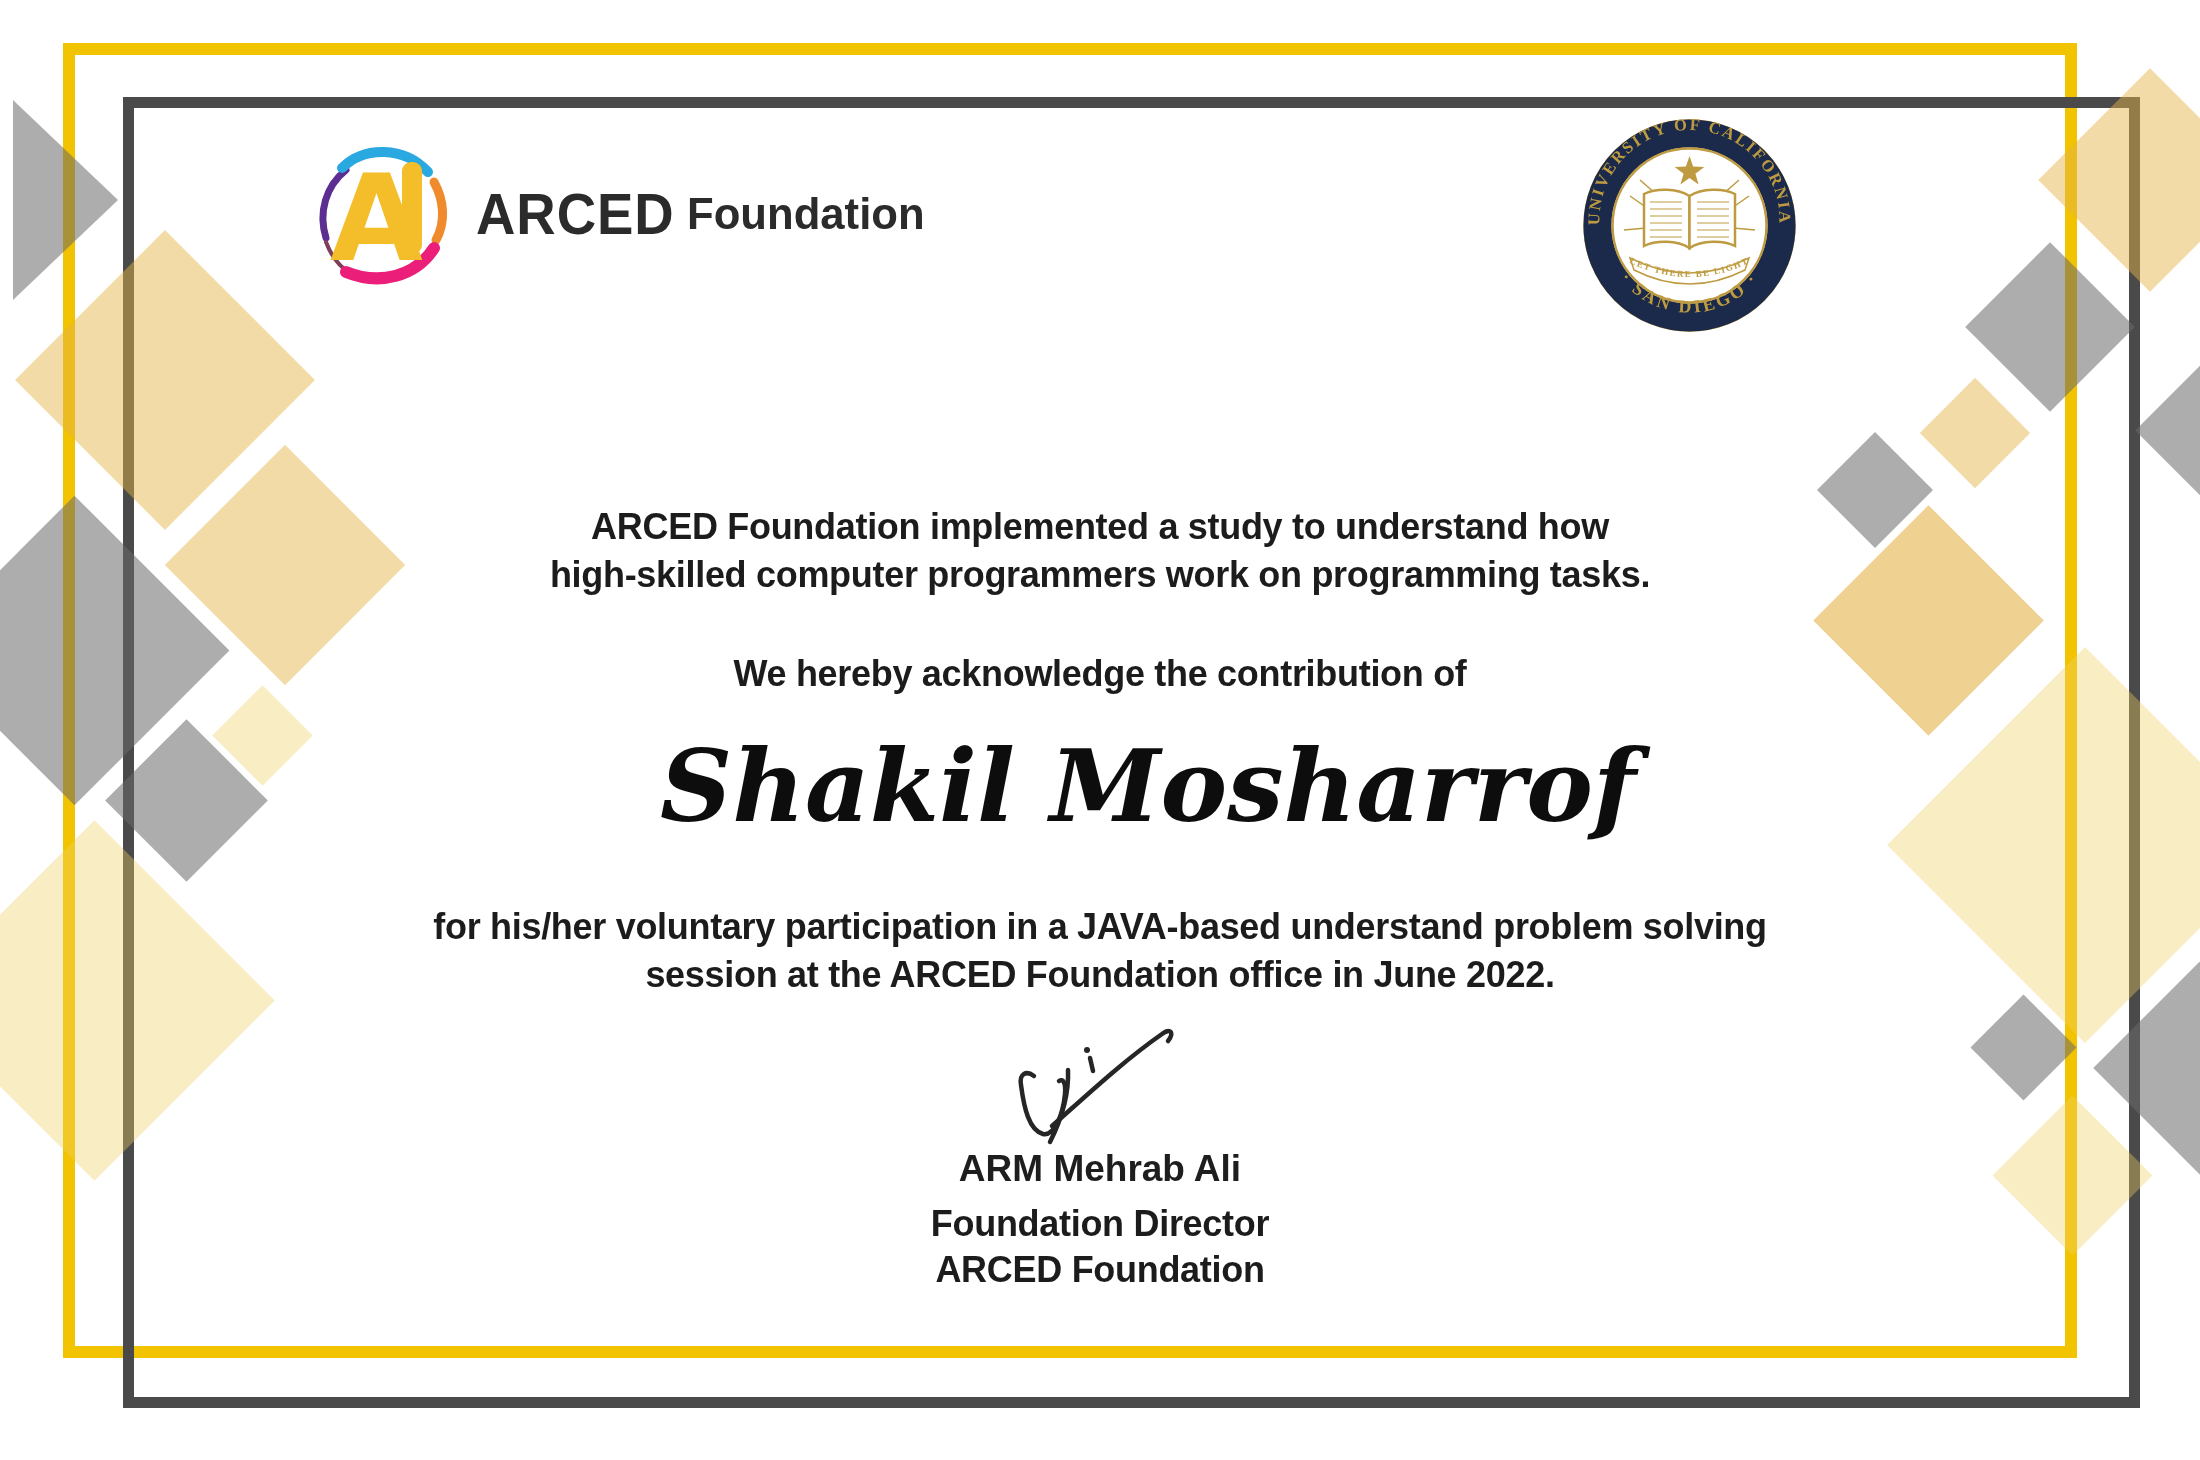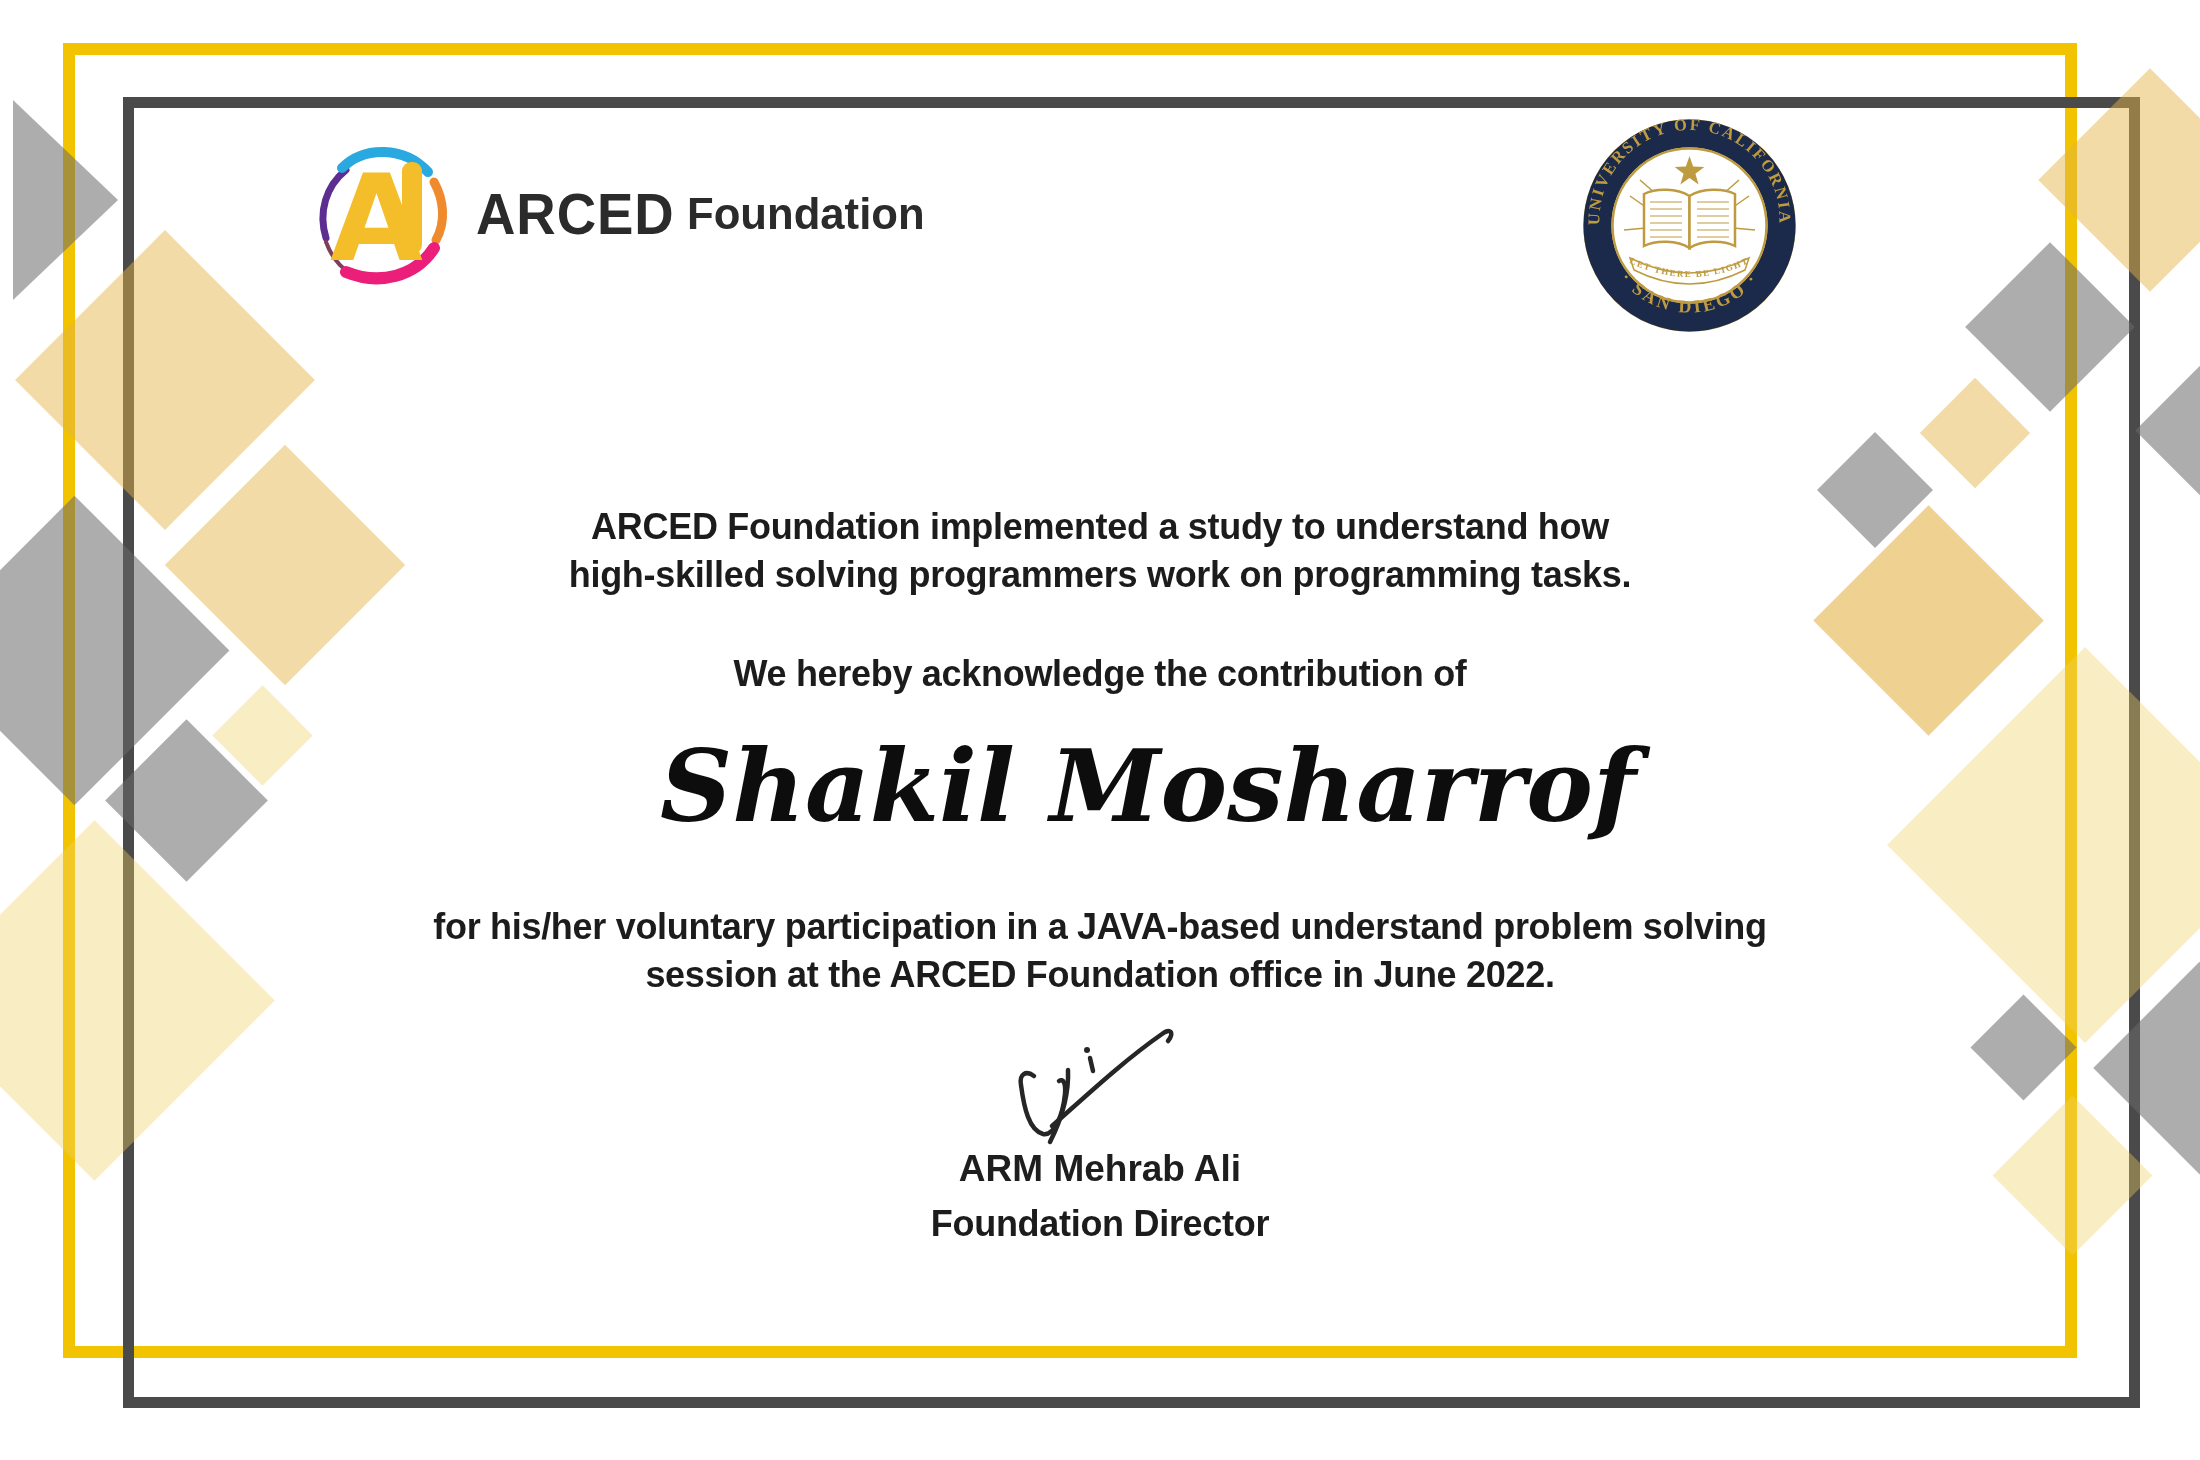--- a/index.html
+++ b/index.html
@@ -116,21 +116,21 @@
     </g>
     <path d="M 48 140 Q 107.5 170 167 140 L 163 152 Q 107.5 180 52 152 Z" fill="#FFFFFF" stroke="#BE9B40" stroke-width="1.5"></path>
     <text font-family="Liberation Serif, serif" font-size="9" font-weight="bold" fill="#BE9B40" letter-spacing="1.5">
       <textPath href="#bannerArc" startOffset="50%" text-anchor="middle">LET THERE BE LIGHT</textPath>
     </text>
   </svg>
 
 
   <div class="cline body-text" id="intro">
     <div>ARCED Foundation implemented a study to understand how</div>
-    <div>high-skilled solving programmers work on programming tasks.</div>
+    <div>high-skilled computer programmers work on programming tasks.</div>
   </div>
 
   <div class="cline body-text" id="ack">We hereby acknowledge the contribution of</div>
 
   <div class="cline" id="recipient">Shakil Mosharrof</div>
 
   <div class="cline body-text" id="body2">
     <div>for his/her voluntary participation in a JAVA-based understand problem solving</div>
     <div>session at the ARCED Foundation office in June 2022.</div>
   </div>
@@ -140,14 +140,15 @@
       <path d="M 44 64 C 36 58 29 62 31 73 C 34 96 39 118 53 122 C 65 124 73 102 75 82 C 76 71 73 66 69 69"></path>
       <path d="M 78 58 C 79 80 72 106 60 130"></path>
       <path d="M 62 114 C 96 84 132 50 172 22 C 180 16 185 20 178 29"></path>
       <path d="M 100 46 L 103 59"></path>
     </g>
     <circle cx="97" cy="38" r="3" fill="#262626"></circle>
   </svg>
 
   <div class="cline" id="sig-name">ARM Mehrab Ali</div>
   <div class="cline body-text" id="sig-title">Foundation Director</div>
+  <div class="cline body-text" id="sig-org">ARCED Foundation</div>
 
 </div>
 
 </body></html>

